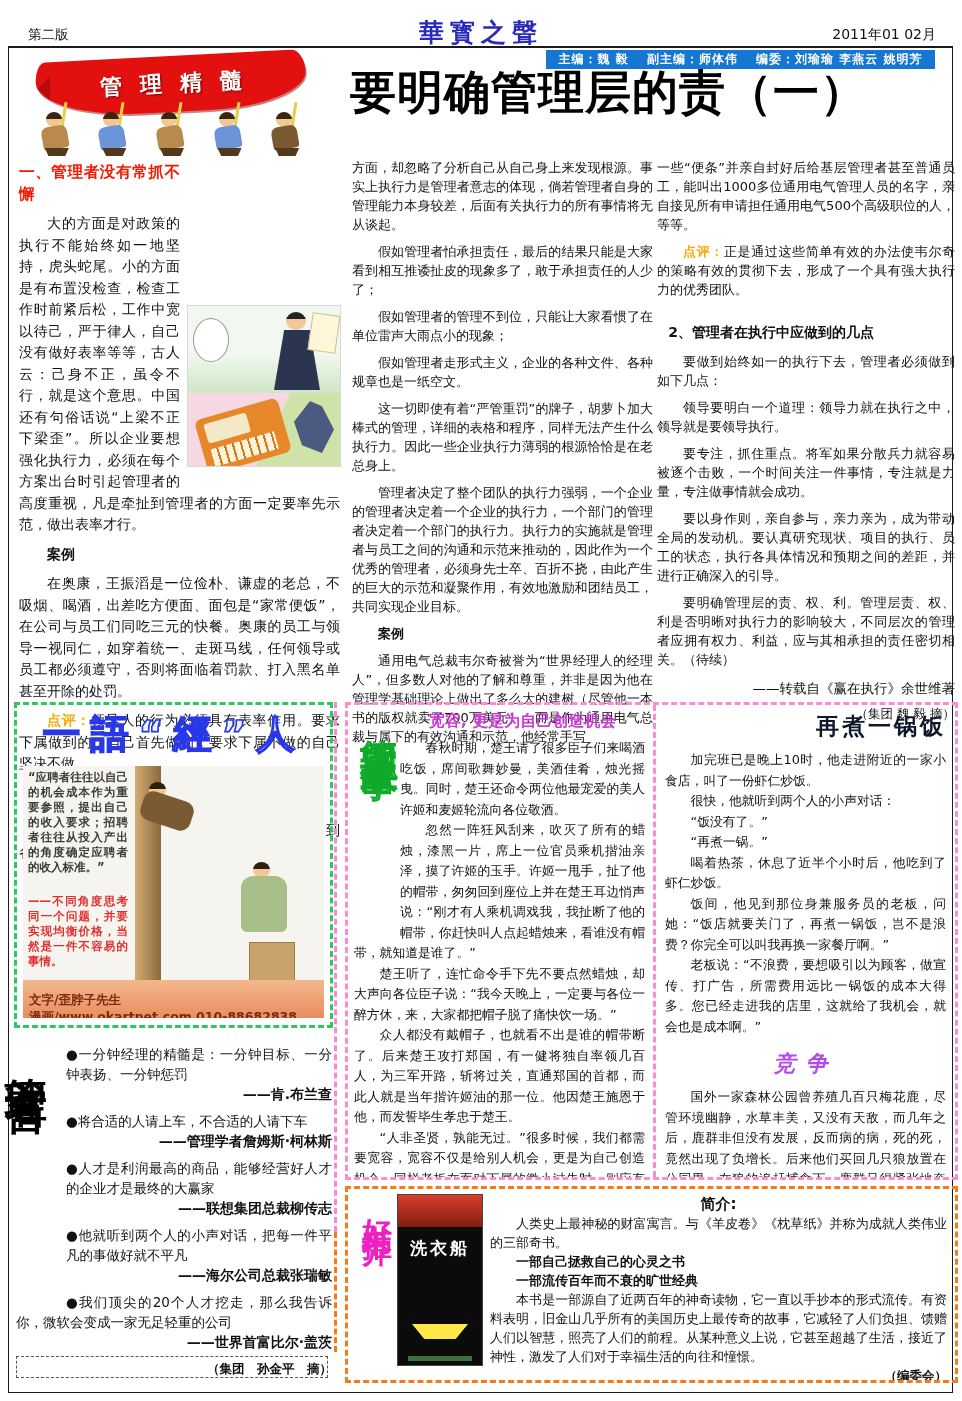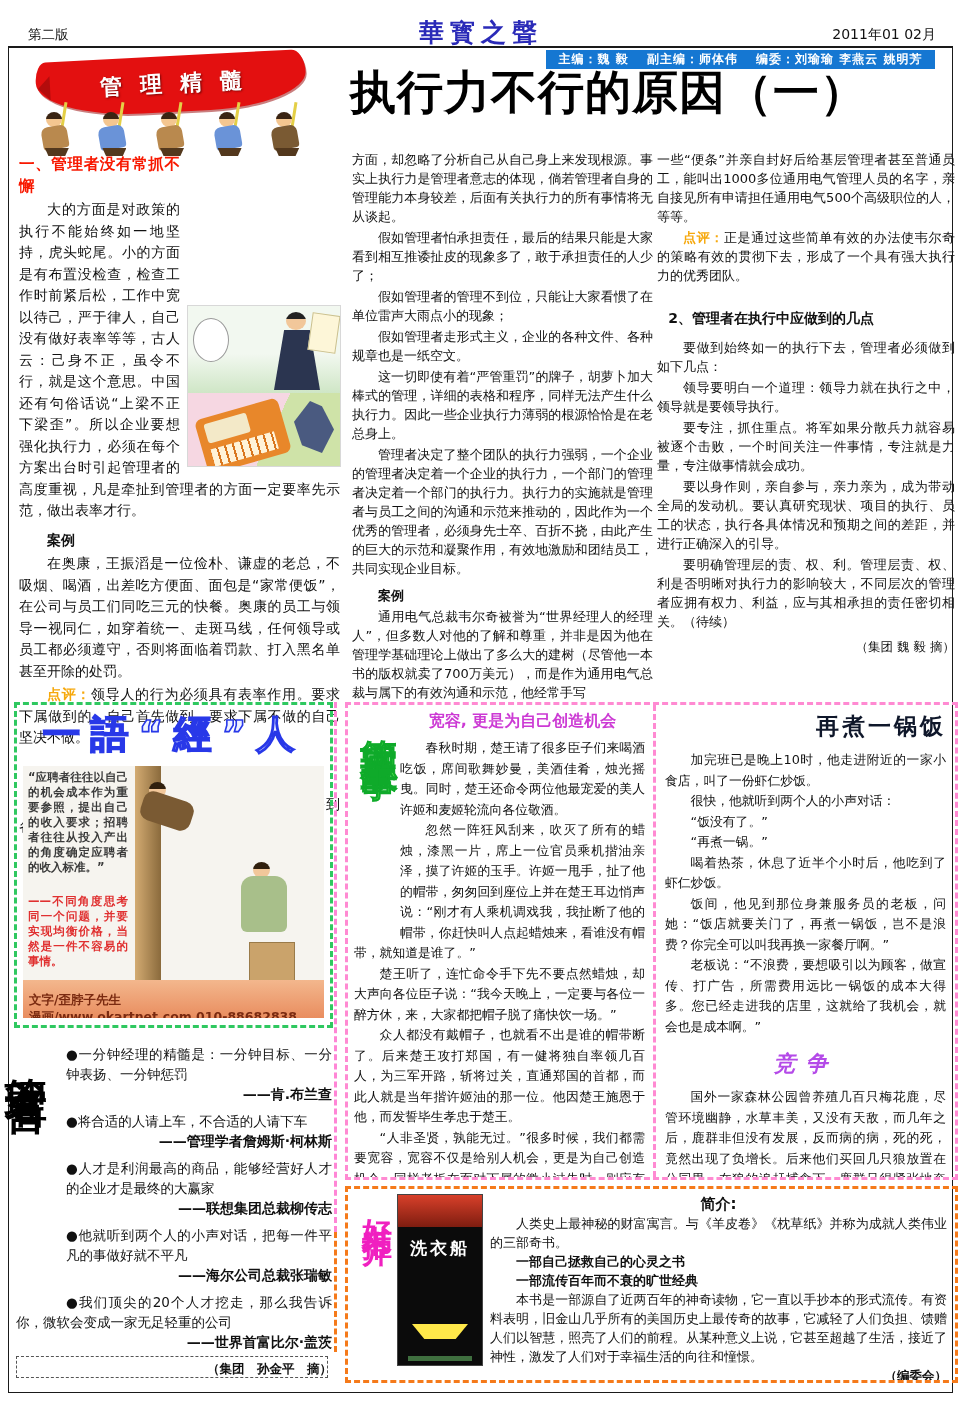--- a/index.html
+++ b/index.html
@@ -42,21 +42,21 @@
              clip-path:polygon(0 0,100% 0,85% 100%,15% 100%);}
   .kid:nth-child(odd) .body{background:#b9894e;}
   .kid:nth-child(even) .body{background:#6a93d8;}
   .kid:last-child .body{background:#7a5a33;}
 
   
   .col{position:absolute;text-align:justify;}
   .col1{left:19px;top:154px;width:321px;font-size:14px;line-height:21.5px;}
   .col2{left:352px;top:150px;width:301px;font-size:13px;line-height:19px;}
   .col3{left:657px;top:150px;width:298px;font-size:13px;line-height:19px;}
-  .col p{margin:0 0 2px 0;}
+  .col p{margin:8px 0 2px 0;}
   .ind{text-indent:2em;}
   .noind{text-indent:0;}
   .red-heading{color:#f81800;font-weight:bold;font-size:15.5px;margin:0 0 5px 0;}
   .case-label{font-weight:bold;text-indent:2em;margin-top:8px !important;}
   .comment-label{color:#f6a80c;font-weight:bold;}
   .sub-heading{font-weight:bold;font-size:14.5px;text-indent:.8em;margin:16px 0 8px 0 !important;}
   .sec2-heading{font-weight:bold;font-size:14px;text-indent:.8em;margin:24px 0 10px 0 !important;}
   .src-line{text-align:right;margin-top:10px !important;font-size:13.5px;}
   .contrib{text-align:right;font-weight:normal;font-size:12.5px;margin-top:6px !important;}
 
@@ -149,21 +149,21 @@
 </head>
 <body>
 
 <div class="frame"></div>
 
 <div class="hdr-left">第二版</div>
 <div class="hdr-center">華寳之聲</div>
 <div class="hdr-right">2011年01  02月</div>
 <div class="editors-bar">主编：魏 毅　 副主编：师体伟　 编委：刘瑜瑜  李燕云  姚明芳</div>
 
-<div class="article-title">执行力不行的原因（一）</div>
+<div class="article-title">要明确管理层的责（一）</div>
 
 <div class="banner">
   <div class="ribbon">
     <span class="ribbon-text">管理精髓</span>
   </div>
   <div class="kids">
     <div class="kid">
         <span class="flag"></span>
         <span class="head"></span>
         <span class="body"></span>
@@ -231,20 +231,21 @@
 
 <div class="col col3">
   <p class="noind">一些“便条”并亲自封好后给基层管理者甚至普通员工，能叫出1000多位通用电气管理人员的名字，亲自接见所有申请担任通用电气500个高级职位的人，等等。</p>
   <p class="ind"><span class="comment-label">点评：</span><span>正是通过这些简单有效的办法使韦尔奇的策略有效的贯彻下去，形成了一个具有强大执行力的优秀团队。</span></p>
   <p class="sec2-heading">2、管理者在执行中应做到的几点</p>
   <p class="ind">要做到始终如一的执行下去，管理者必须做到如下几点：</p>
   <p class="ind">领导要明白一个道理：领导力就在执行之中，领导就是要领导执行。</p>
   <p class="ind">要专注，抓住重点。将军如果分散兵力就容易被逐个击败，一个时间关注一件事情，专注就是力量，专注做事情就会成功。</p>
   <p class="ind">要以身作则，亲自参与，亲力亲为，成为带动全局的发动机。要认真研究现状、项目的执行、员工的状态，执行各具体情况和预期之间的差距，并进行正确深入的引导。</p>
   <p class="ind">要明确管理层的责、权、利。管理层责、权、利是否明晰对执行力的影响较大，不同层次的管理者应拥有权力、利益，应与其相承担的责任密切相关。（待续）</p>
+  <p class="src-line">——转载自《赢在执行》余世维著</p>
   <p class="contrib">（集团 魏 毅 摘）</p>
 </div>
 
 <div class="yu-box">
   <div class="yu-title">一語“經”人</div>
   <div class="comic">
     <div class="comic-quote">“应聘者往往以自己的机会成本作为重要参照，提出自己的收入要求；招聘者往往从投入产出的角度确定应聘者的收入标准。”</div>
     <div class="comic-note">——不同角度思考同一个问题，并要实现均衡价格，当然是一件不容易的事情。</div>
     <span class="pillar"></span>
     <span class="cman1-head"></span>

